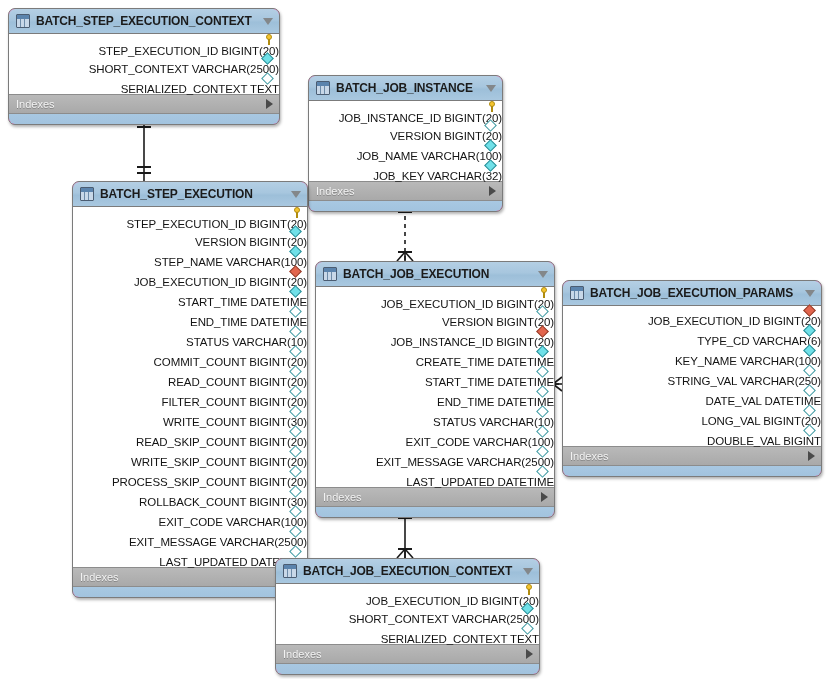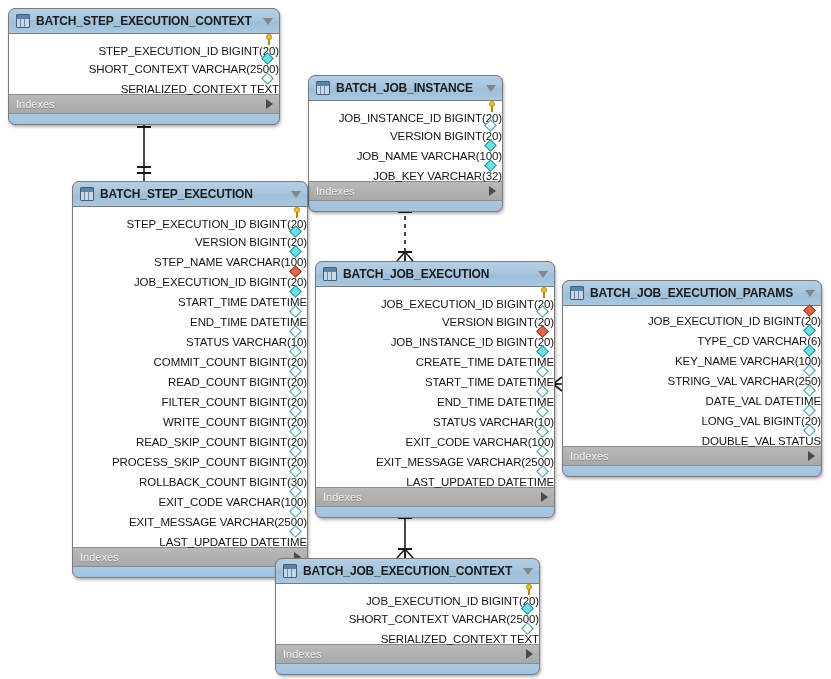--- a/index.html
+++ b/index.html
@@ -373,25 +373,29 @@
           <div class="col-row">
             <span class="mark dia"></span>
             <span class="col-label">READ_COUNT BIGINT(20)</span>
           </div>
           <div class="col-row">
             <span class="mark dia"></span>
             <span class="col-label">FILTER_COUNT BIGINT(20)</span>
           </div>
           <div class="col-row">
             <span class="mark dia"></span>
-            <span class="col-label">WRITE_COUNT BIGINT(20)</span>
+            <span class="col-label">WRITE_COUNT BIGINT(30)</span>
           </div>
           <div class="col-row">
             <span class="mark dia"></span>
             <span class="col-label">READ_SKIP_COUNT BIGINT(20)</span>
+          </div>
+          <div class="col-row">
+            <span class="mark dia"></span>
+            <span class="col-label">WRITE_SKIP_COUNT BIGINT(20)</span>
           </div>
           <div class="col-row">
             <span class="mark dia"></span>
             <span class="col-label">PROCESS_SKIP_COUNT BIGINT(20)</span>
           </div>
           <div class="col-row">
             <span class="mark dia"></span>
             <span class="col-label">ROLLBACK_COUNT BIGINT(30)</span>
           </div>
           <div class="col-row">
@@ -493,21 +497,21 @@
           <div class="col-row">
             <span class="mark dia"></span>
             <span class="col-label">DATE_VAL DATETIME</span>
           </div>
           <div class="col-row">
             <span class="mark dia"></span>
             <span class="col-label">LONG_VAL BIGINT(20)</span>
           </div>
           <div class="col-row">
             <span class="mark dia"></span>
-            <span class="col-label">DOUBLE_VAL STATUS</span>
+            <span class="col-label">DOUBLE_VAL BIGINT</span>
           </div>
         </div>
         <div class="idx-bar">
           <span class="idx-label">Indexes</span>
           <span class="idx-caret"></span>
         </div>
         <div class="tbl-footer"></div>
       </div>
       <div class="table-panel" style="left: 275px; top: 558px; width: 265px;">
         <div class="tbl-header">

